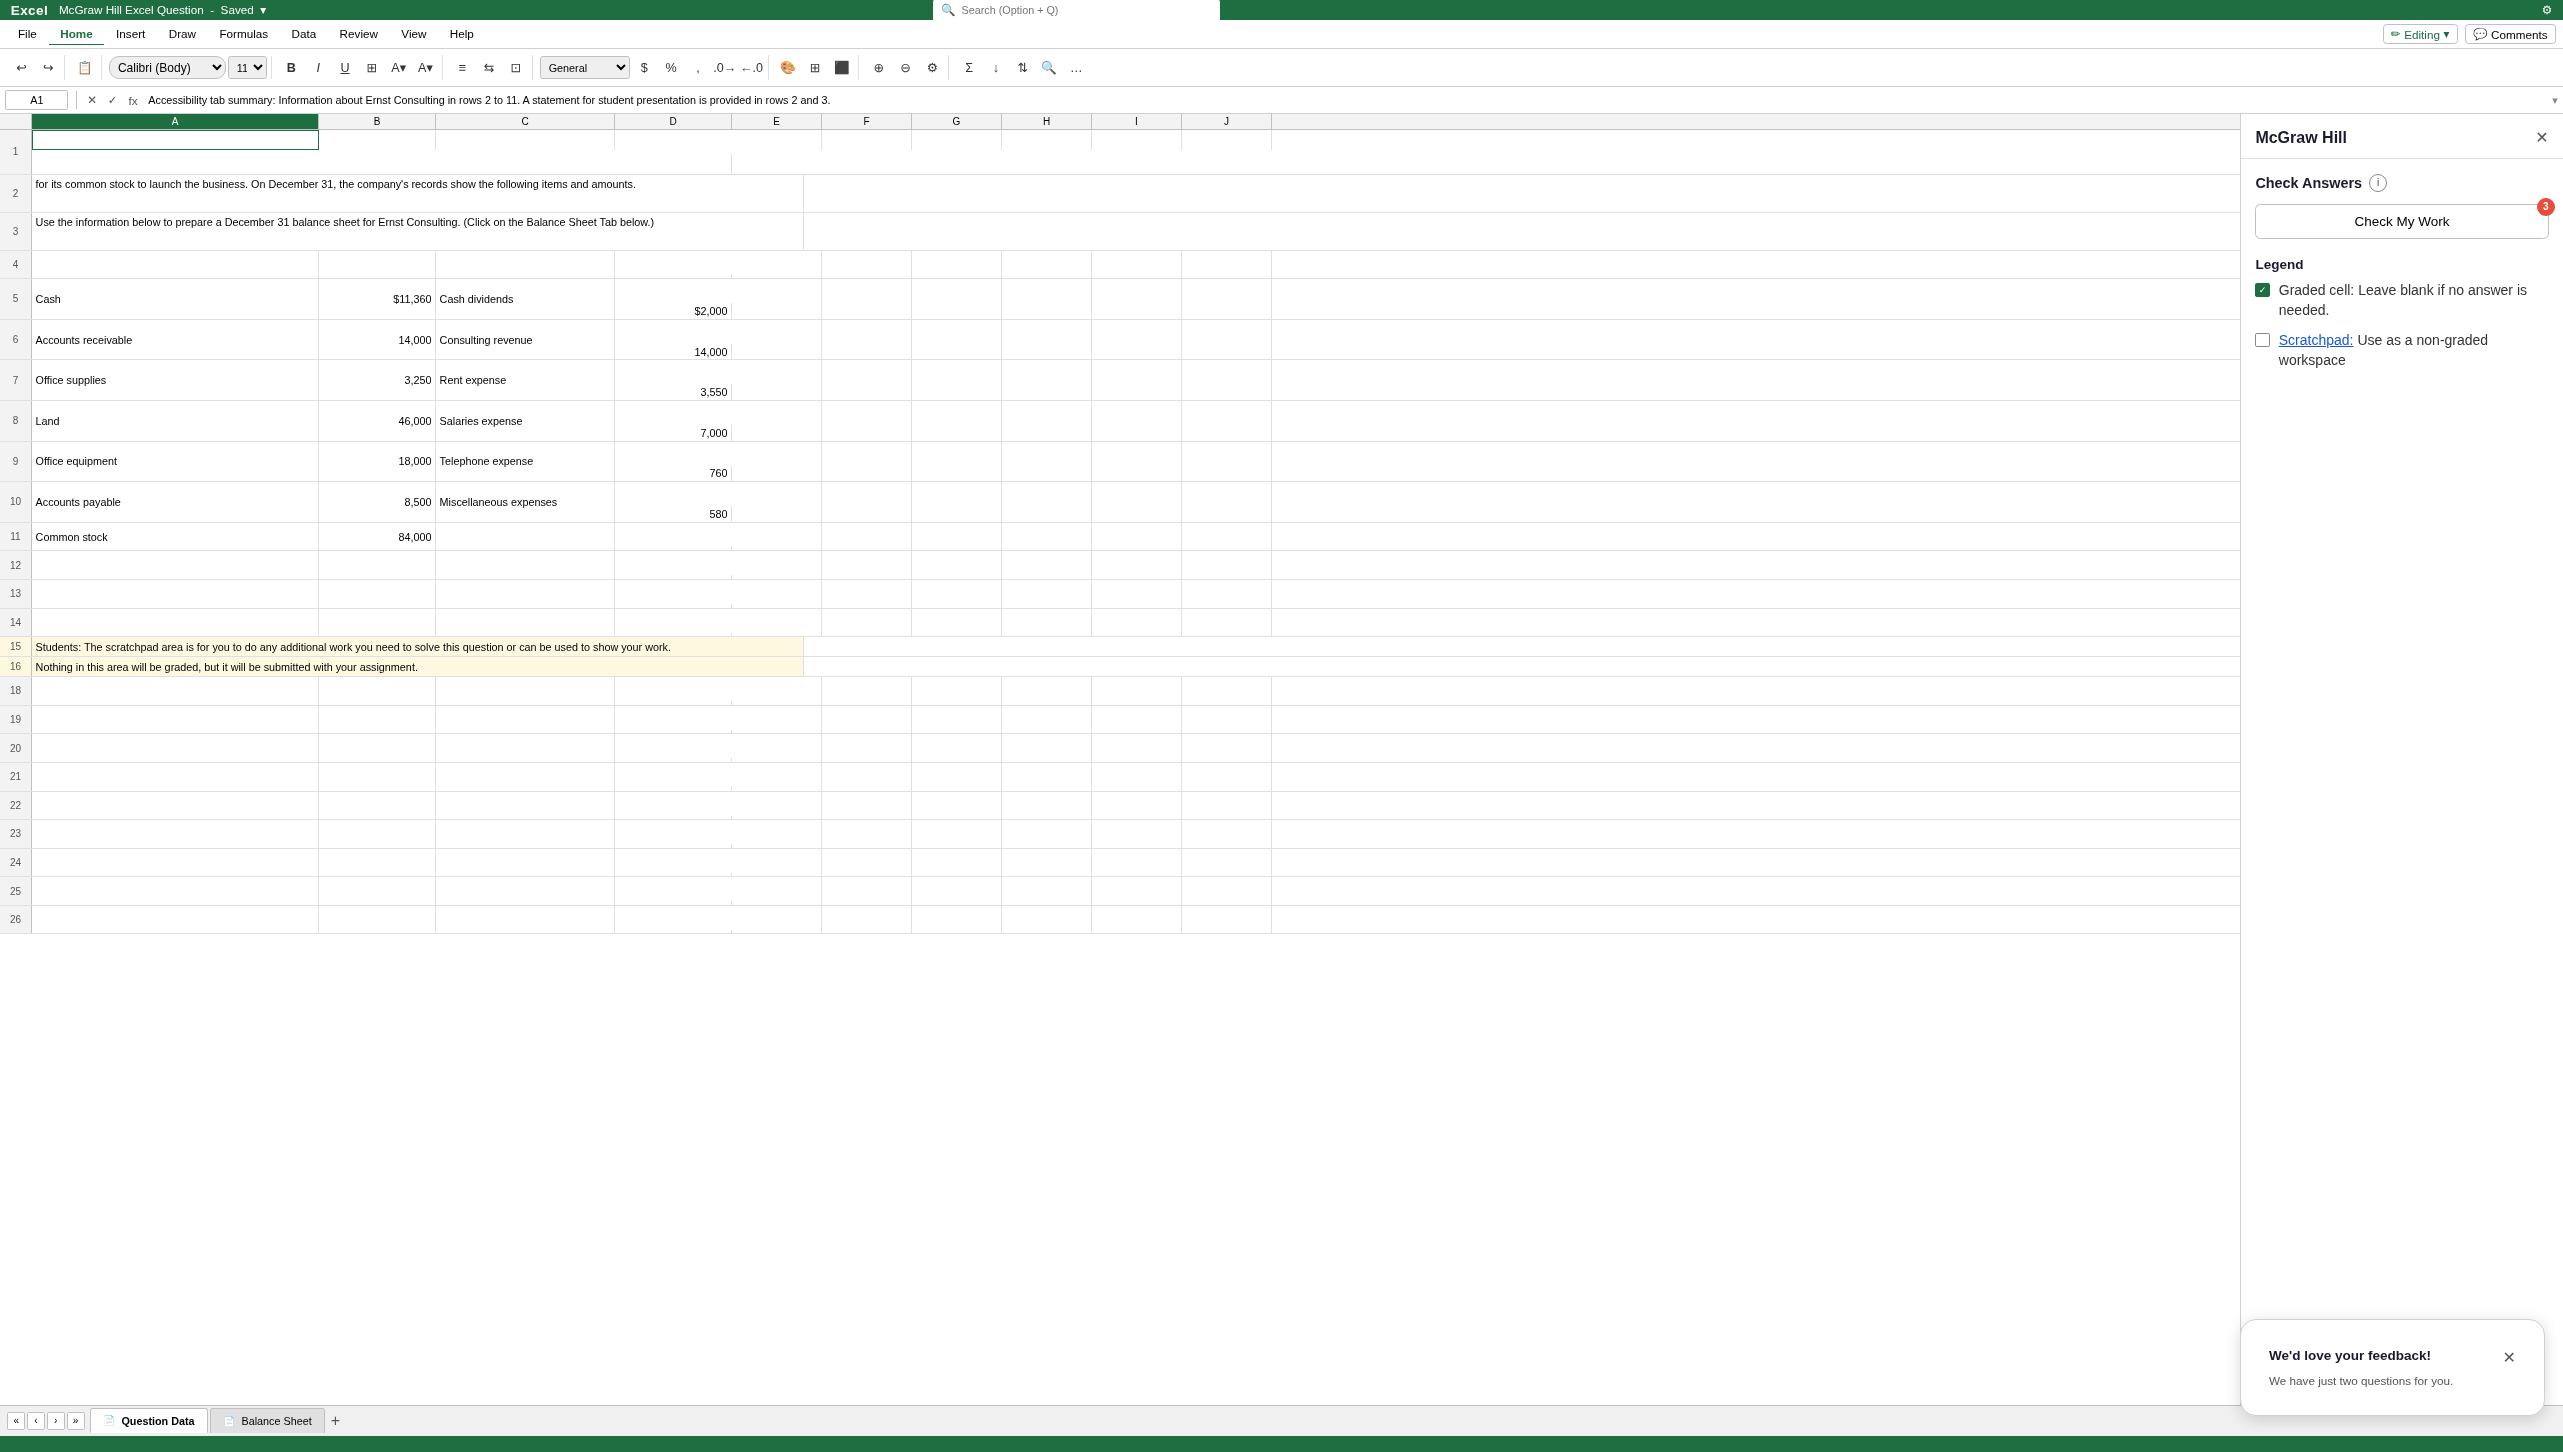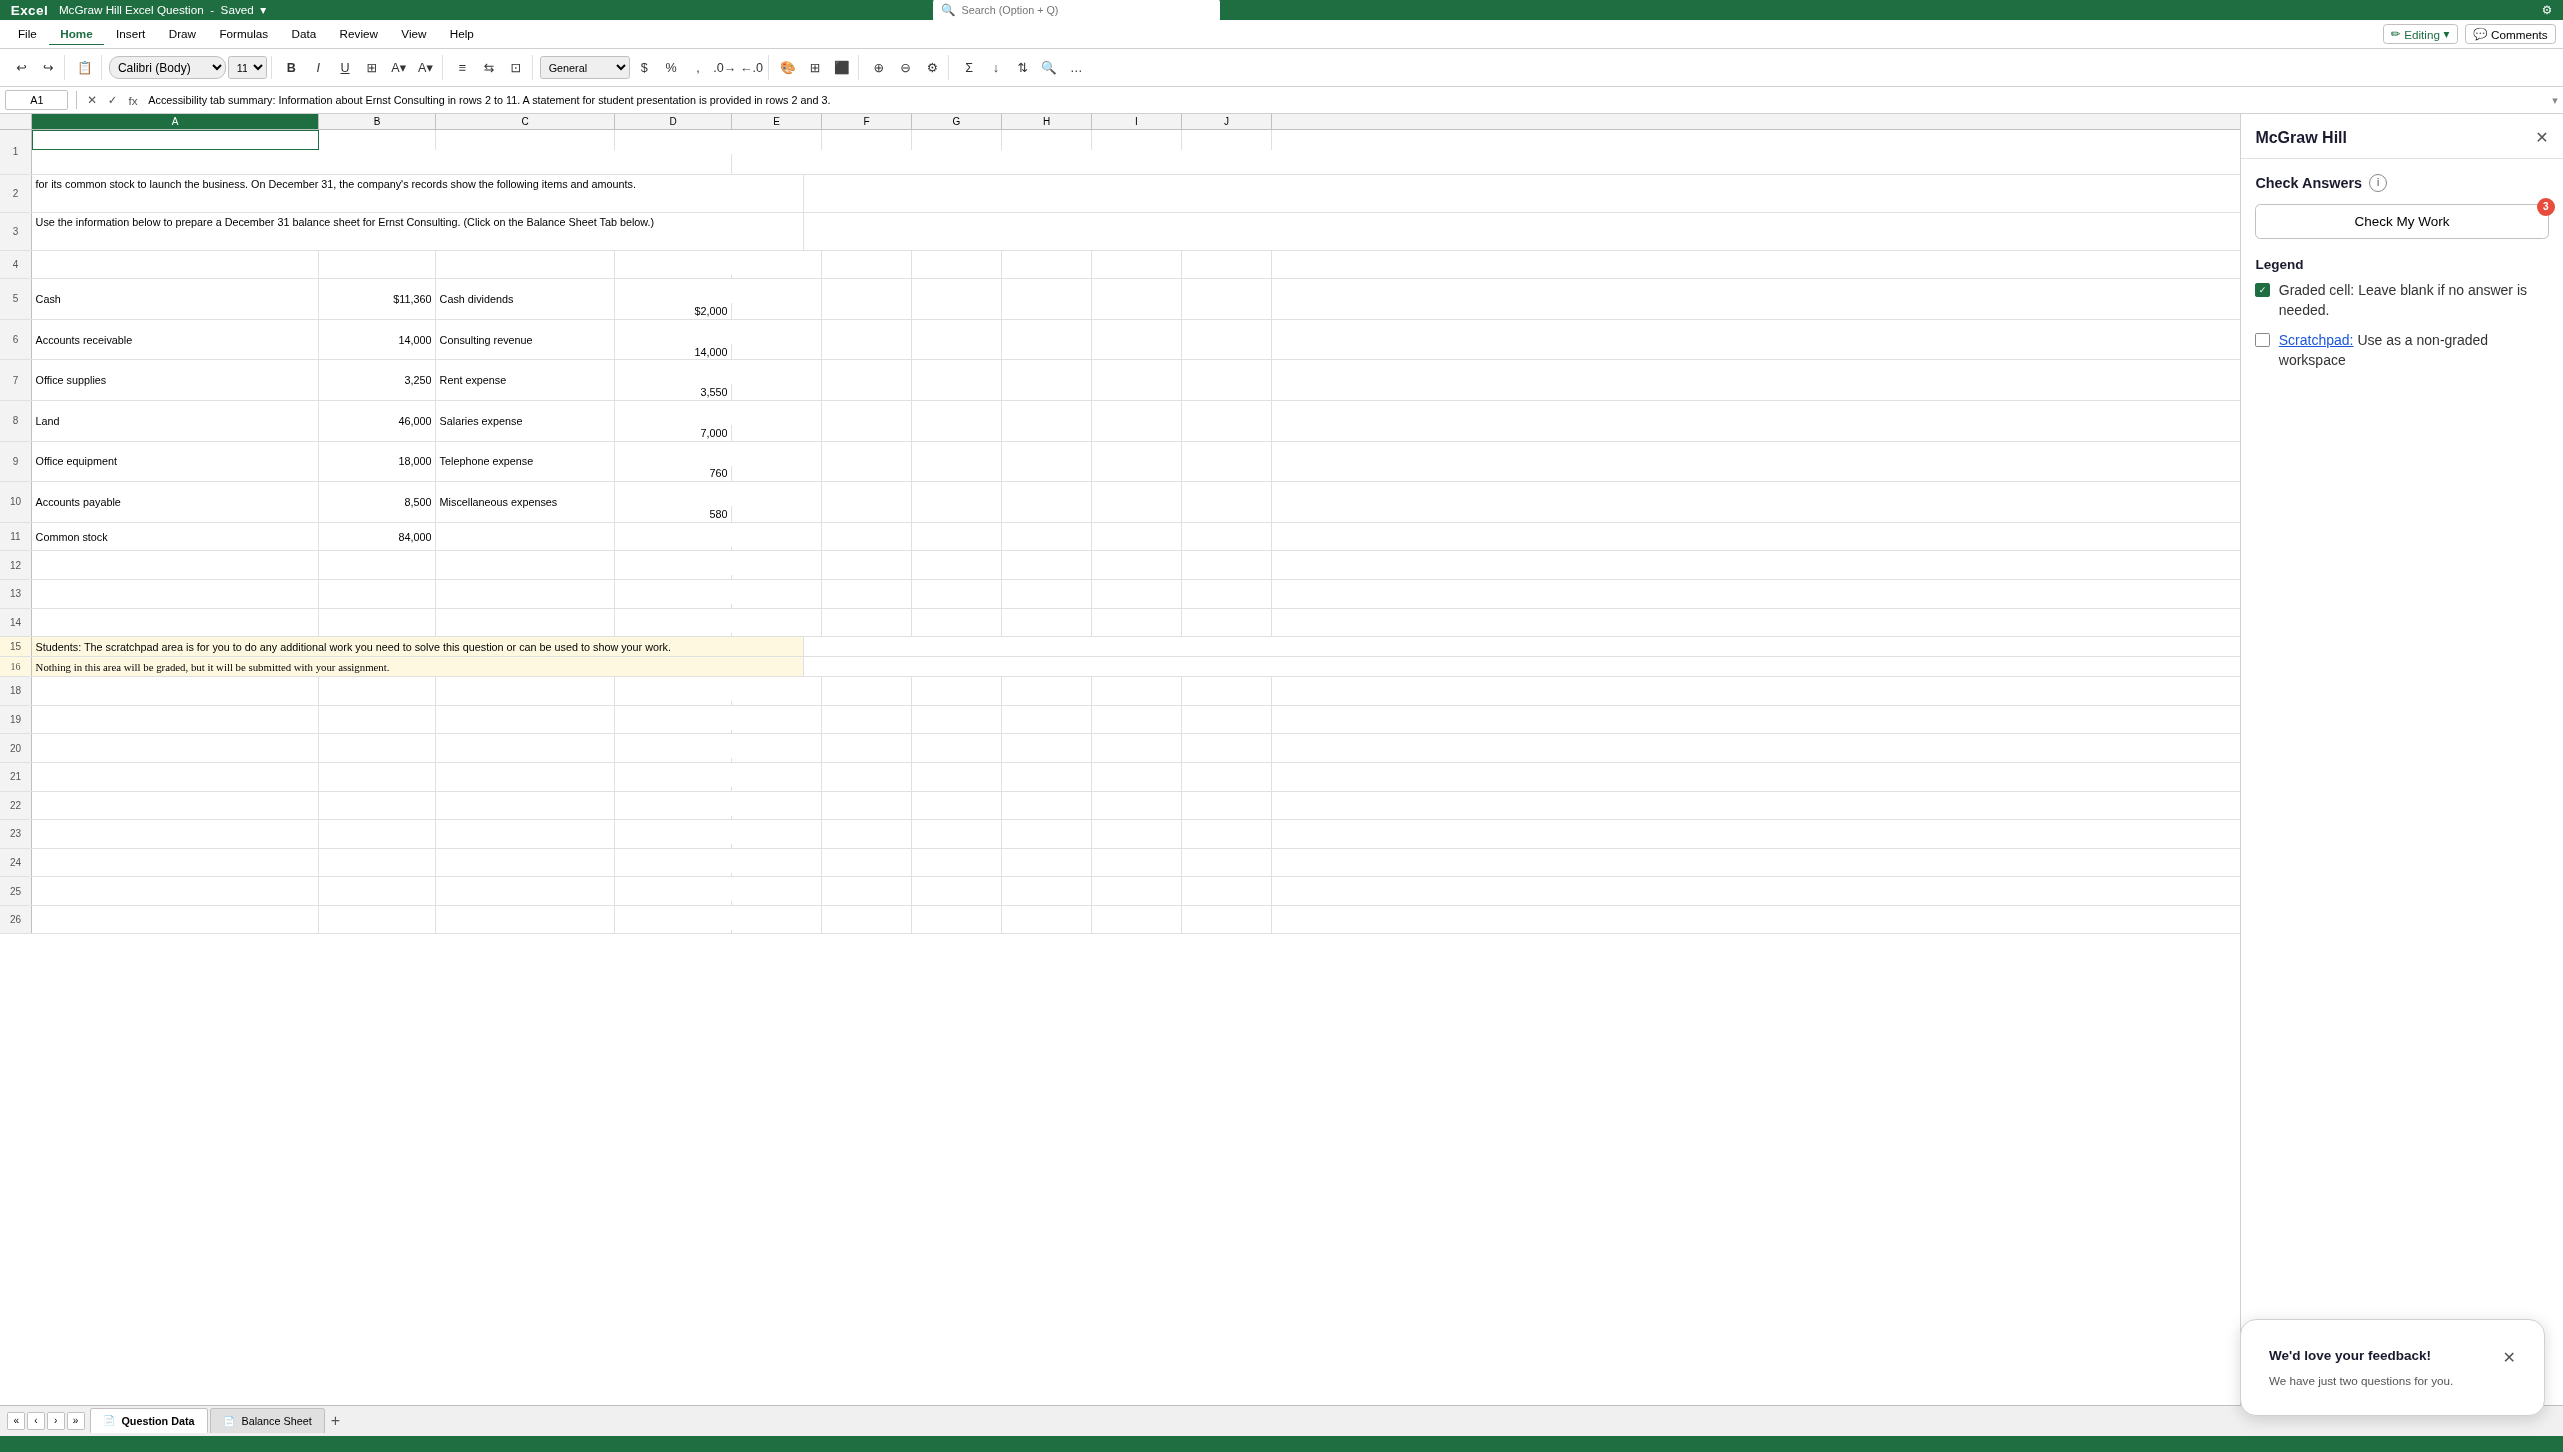--- a/index.html
+++ b/index.html
@@ -532,21 +532,21 @@
         <div class="cell col-h"></div>
         <div class="cell col-i"></div>
         <div class="cell col-j"></div>
     </div>
 
     <div class="spreadsheet-row row-15-style" style="min-height:20px;">
       <div class="row-num" style="background:#fff8e1;">15</div>
       <div class="cell col-a" style="width:772px;min-width:772px;background:#fff8e1;font-size:10.8px;">Students: The scratchpad area is for you to do any additional work you need to solve this question or can be used to show your work.</div>
     </div>
 
-    <div class="spreadsheet-row row-16-style" style="min-height:20px;font-family:Liberation Serif, serif;">
+    <div class="spreadsheet-row row-16-style" style="min-height:20px;">
       <div class="row-num" style="background:#fff8e1;">16</div>
       <div class="cell col-a" style="width:772px;min-width:772px;background:#fff8e1;font-size:10.8px;">Nothing in this area will be graded, but it will be submitted with your assignment.</div>
     </div>
 
     <div id="empty-rows-container">
         <div class="spreadsheet-row">
           <div class="row-num">18</div>
           <div class="cell col-a"></div>
           <div class="cell col-b"></div>
           <div class="cell col-c"></div>

